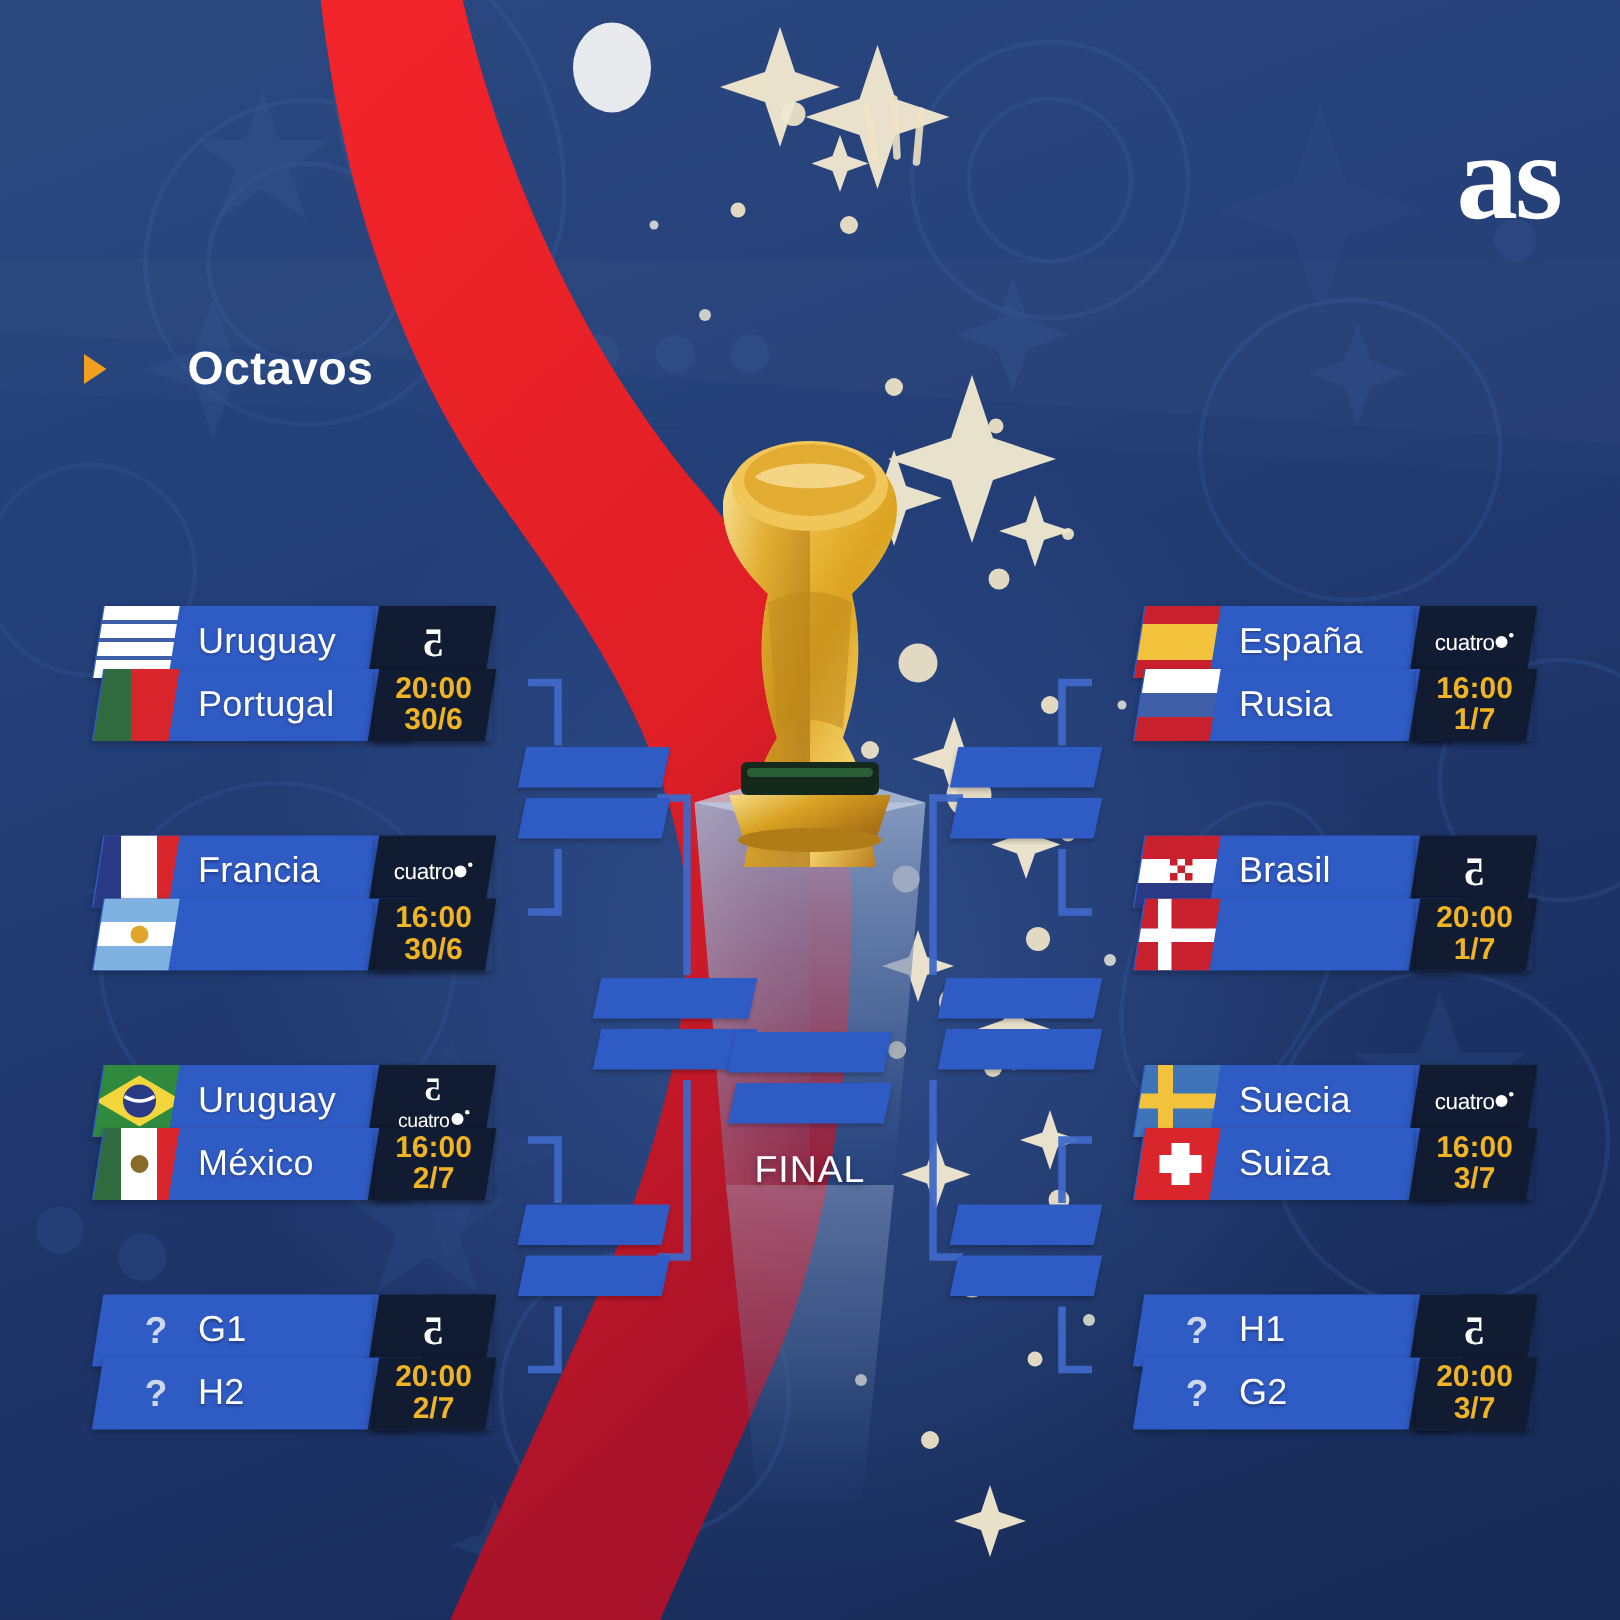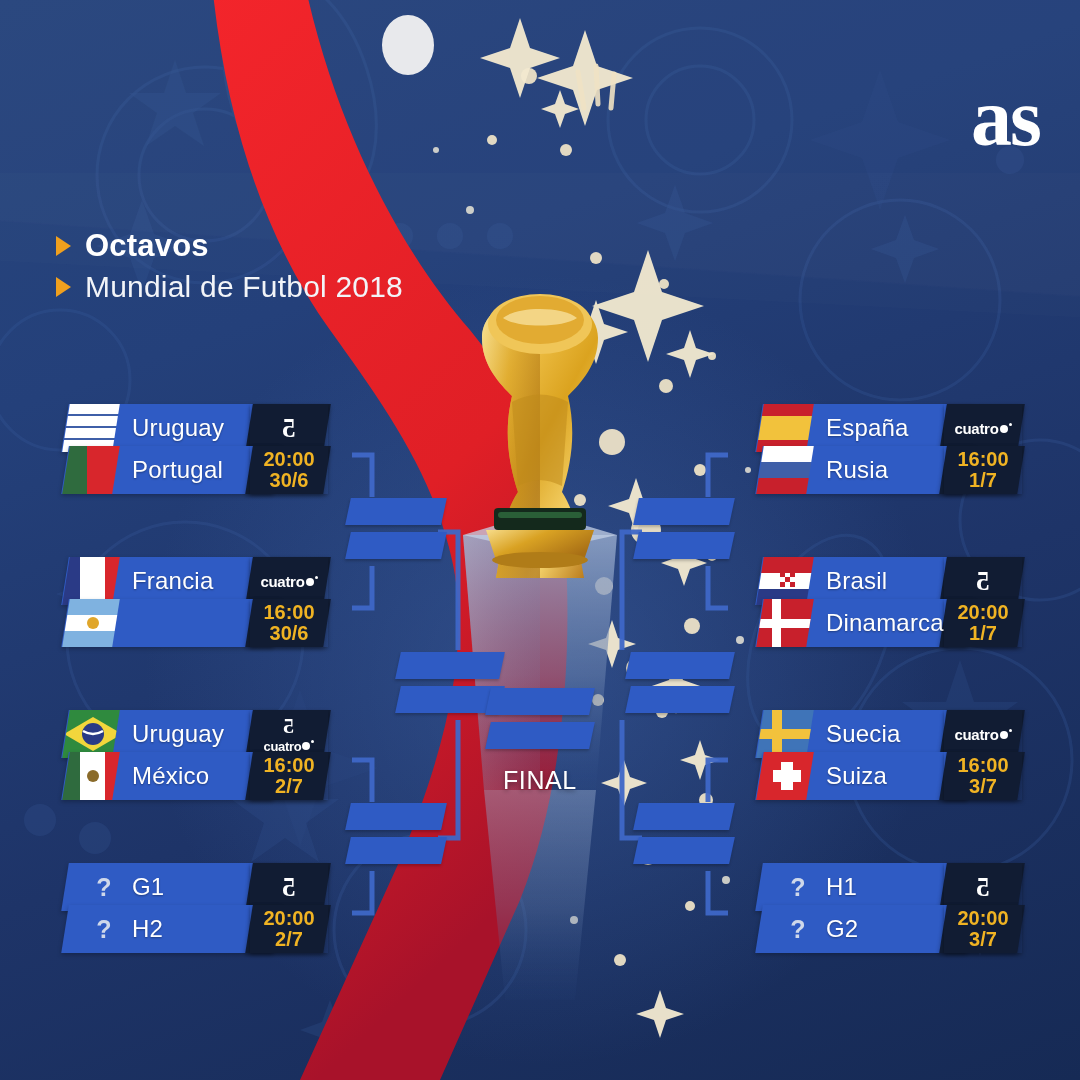--- a/index.html
+++ b/index.html
@@ -28,21 +28,21 @@
   
   .as-logo{position:absolute;right:40px;top:30px;color:#fff;
     font-family:"Liberation Serif", serif;font-weight:700;font-size:82px;
     letter-spacing:-2px;line-height:1;margin-top:47px;}
 
   
   .titles{position:absolute;left:56px;top:228px;}
   .trow{display:flex;align-items:center;gap:14px;margin-bottom:6px;}
   .tri{width:0;height:0;border-left:15px solid #f0a01e;
     border-top:10px solid transparent;border-bottom:10px solid transparent;}
-  .t1{color:#fff;font-size:31px;font-weight:700;letter-spacing:.2px;}
+  .t1{color:#fff;font-size:31px;font-weight:700;letter-spacing:.2px;margin-left:40px;}
   .t2{color:#f2f4f8;font-size:30px;font-weight:400;letter-spacing:.2px;}
 
   
   .match{position:absolute;width:262px;}
   .row{position:relative;height:36px;margin-bottom:6px;}
   .skew{position:absolute;inset:0;transform:skewX(-9deg);}
   .bar{position:absolute;left:0;top:0;height:48px;width:212px;background:#2f5bc4;
     box-shadow:0 2px 4px rgba(0,0,0,.25);}
   .chip{position:absolute;top:0;height:48px;width:78px;background:#111c33;
     box-shadow:0 2px 4px rgba(0,0,0,.3);}
@@ -56,21 +56,21 @@
     color:#fff;font-size:24px;font-weight:400;letter-spacing:.2px;
     text-shadow:0 1px 2px rgba(0,0,0,.35);white-space:nowrap;}
   .qmark{position:absolute;left:18px;top:0;height:48px;width:40px;display:flex;
     align-items:center;justify-content:center;color:#cfd8ea;font-size:25px;font-weight:700;}
   .chipinner{position:absolute;inset:0;display:flex;flex-direction:column;
     align-items:center;justify-content:center;}
   .time{color:#f0b323;font-size:20px;font-weight:700;line-height:1.06;text-align:center;}
   .ch5{color:#fff;font-family:"Liberation Serif",serif;font-weight:700;font-size:27px;line-height:1;
     letter-spacing:-1px;}
   .ch5 i{font-style:normal;display:inline-block;transform:scaleX(-1);}
-  .chcuatro{color:#fff;font-size:15px;font-weight:700;letter-spacing:-.3px;line-height:1;}
+  .chcuatro{color:#fff;font-size:15px;font-weight:400;letter-spacing:-.3px;line-height:1;}
   .chcuatro b{display:inline-block;width:8px;height:8px;border-radius:50%;background:#fff;
     margin-left:1px;vertical-align:1px;}
   .chcuatro s{display:inline-block;width:3px;height:3px;border-radius:50%;background:#fff;
     text-decoration:none;vertical-align:8px;margin-left:1px;}
   .dual{gap:3px;}
   .dual .ch5{font-size:22px;}
   .dual .chcuatro{font-size:13px;}
 
   
   .slot{position:absolute;width:96px;}
@@ -244,24 +244,20 @@
     </g>
   </svg>
 
   <div class="as-logo">as</div>
 
   <div class="titles">
     <div class="trow">
       <div class="tri"></div>
       <div class="t1">Octavos</div>
     </div>
-    <div class="trow">
-      <div class="tri"></div>
-      <div class="t2">Mundial de Futbol 2018</div>
-    </div>
   </div>
 
   <svg class="swoosh" viewBox="0 0 1080 1080">
     <g stroke="#3f68c8" stroke-width="5" fill="none" opacity=".95">
 
       <path d="M352 455 L372 455 L372 497"></path>
       <path d="M352 608 L372 608 L372 566"></path>
 
       <path d="M352 760 L372 760 L372 802"></path>
       <path d="M352 913 L372 913 L372 871"></path>
@@ -520,21 +516,20 @@
           <div class="bar"></div>
           <div class="chip"></div>
         </div>
       <div class="flag">
           <span style="background:#c8202c;">
         <svg width="74" height="48" viewBox="0 0 74 48">
           <rect x="22" y="0" width="9" height="48" fill="#fff"></rect>
               <rect x="0" y="20" width="74" height="9" fill="#fff"></rect>
             </svg></span>
         </div>
-      <div class="tname">Dinamarca</div>
       <div class="chip" style="left:184px;background:transparent;">
         <div class="chipinner">
           <div class="time">20:00</div>
           <div class="time">1/7</div>
         </div>
       </div>
     </div>
   </div>
 
   <div class="match right" style="left:760px;top:710px;">

